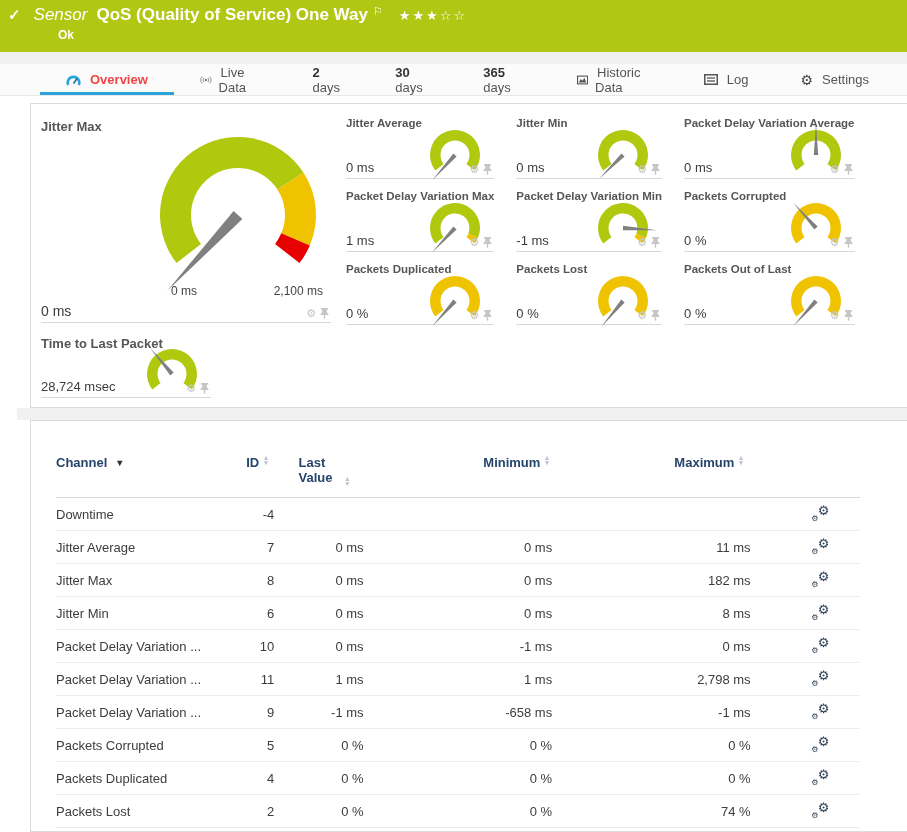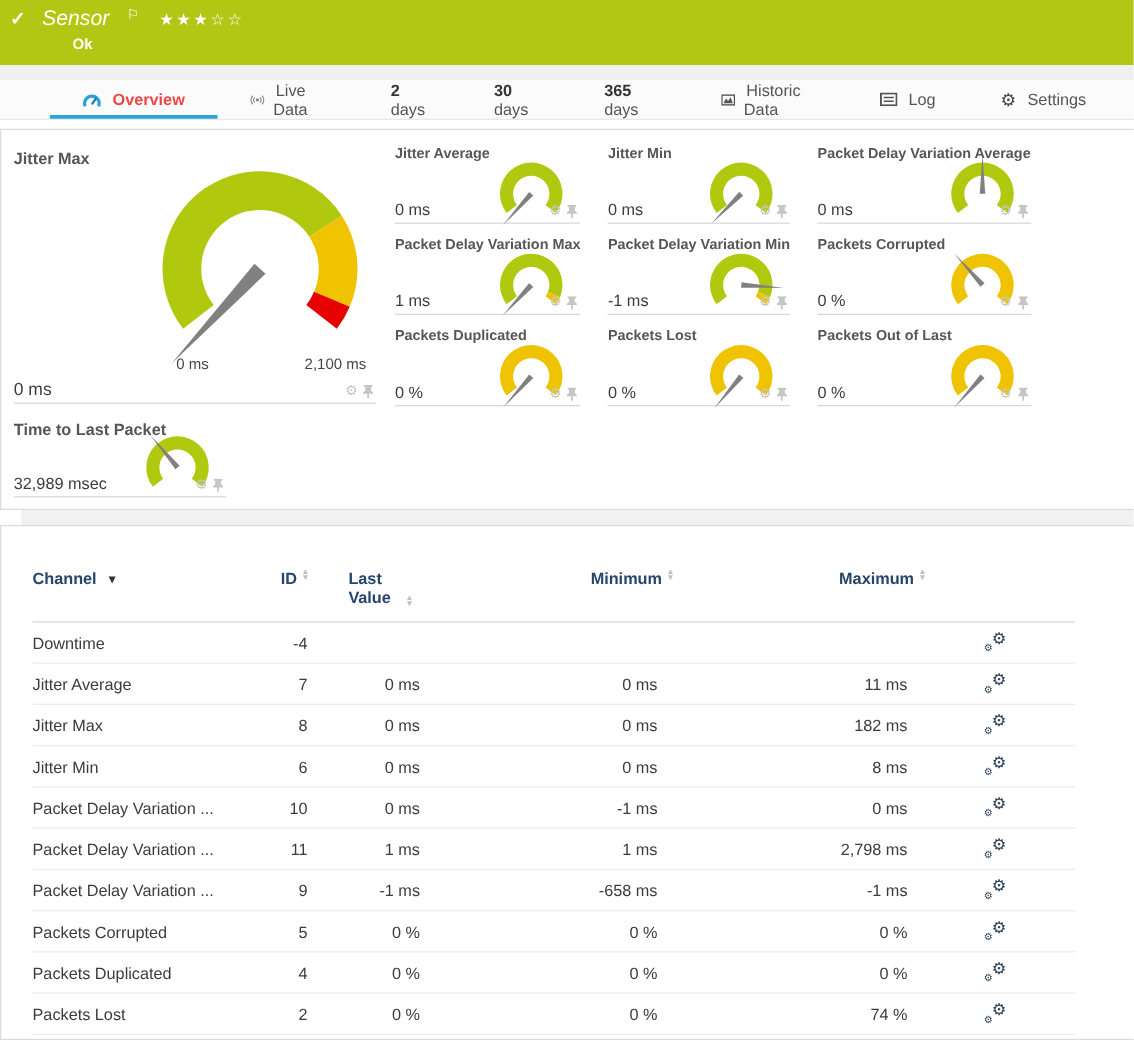--- a/index.html
+++ b/index.html
@@ -21,21 +21,21 @@
   .tabbar {
     height: 32px; background: #fbfbfb; border-bottom: 1px solid #e8e8e8;
     display: flex; justify-content: space-between; align-items: stretch; padding: 0 12px 0 40px;
   }
   .tab { display: flex; align-items: center; gap: 7px; padding: 0 26px; font-size: 13px; color: #555; position: relative; cursor: pointer; }
   .tab .num { font-weight: bold; color: #333; margin-right: 2px; }
   .tab.active { color: #ef4444; font-weight: bold; }
   .tab.active::after { content: ""; position: absolute; left: 0; right: 0; bottom: 0; height: 3px; background: #2aa4d8; }
   .gearglyph { font-size: 14px; color: #444; }
   
-  .panel { background: #fff; border: 1px solid #dcdcdc; border-right: none; }
+  .panel { margin-left: 30px; background: #fff; border: 1px solid #dcdcdc; border-right: none; }
   .overview-panel { margin-top: 7px; height: 305px; position: relative; }
   .gapstrip { height: 12px; background: #f1f1f1; margin-left: 17px; }
   .table-panel { height: 412px; padding: 34px 47px 0 25px; }
   
   .tile-title { font-weight: bold; color: #565656; }
   .big-tile { position: absolute; left: 10px; top: 10px; width: 290px; height: 209px; border-bottom: 1px solid #d8d8d8; }
   .big-tile .tile-title { font-size: 13px; padding-top: 5px; }
   .big-tile svg.gauge { position: absolute; right: 0px; top: 13px; overflow: visible; }
   .big-scale { position: absolute; left: 130px; right: 8px; bottom: 24px; display: flex; justify-content: space-between; font-size: 12px; color: #444; }
   .big-value { position: absolute; left: 0; bottom: 3px; font-size: 14px; color: #3c3c3c; }
@@ -66,20 +66,21 @@
   .rowgears .g2 { position: absolute; left: 0; bottom: -1px; font-size: 8px; }
   svg { display: block; }
 </style>
 </head>
 <body>
 
 <div class="hdr">
   <div class="hdr-line1">
     <span class="hdr-check">✓</span>
     <span class="hdr-kind">Sensor</span>
+    <span class="hdr-title">QoS (Quality of Service) One Way</span>
     <span class="hdr-flag">⚐</span>
     <span class="hdr-stars">★★★☆☆</span>
   </div>
   <div class="hdr-status">Ok</div>
 </div>
 <div class="strip"></div>
 
 <div class="tabbar">
   <div class="tab active">
     <svg width="15" height="12" viewBox="0 0 15 12">
@@ -279,21 +280,21 @@
         </div>
     </div>
   </div>
 
   <div class="time-tile">
     <div class="tile-title">Time to Last Packet</div>
     <svg class="gauge" width="62" height="52" viewBox="0 0 62 52">
         <path d="M11.29973115983195 43.391536883141455A25 25 0 1 1 50.70026884016805 43.391536883141455L42.42615592729747 36.927091392222046A14.5 14.5 0 1 0 19.57384407270253 36.927091392222046Z" fill="#b0c80e"></path>
         <polygon points="9.145221270657665,1.954488933954746 32.68529777486175,26.585867258689614 29.314702225138248,29.414132741310386" fill="#808080"></polygon>
       </svg>
-    <div class="tile-value">32,989 msec</div>
+    <div class="tile-value">28,724 msec</div>
     <div class="ticons">
         <span class="tgear">⚙</span>
       <svg width="9" height="11" viewBox="0 0 9 11">
           <path d="M1 0h7v1.2L6.8 2v2.3L8.5 6v1H5.2v3.2L4.5 11l-.7-.8V7H0.5V6l1.7-1.7V2L1 1.2z" fill="#c6c6c6"></path>
         </svg>
       </div>
   </div>
 </div>
 
 <div class="gapstrip"></div>

